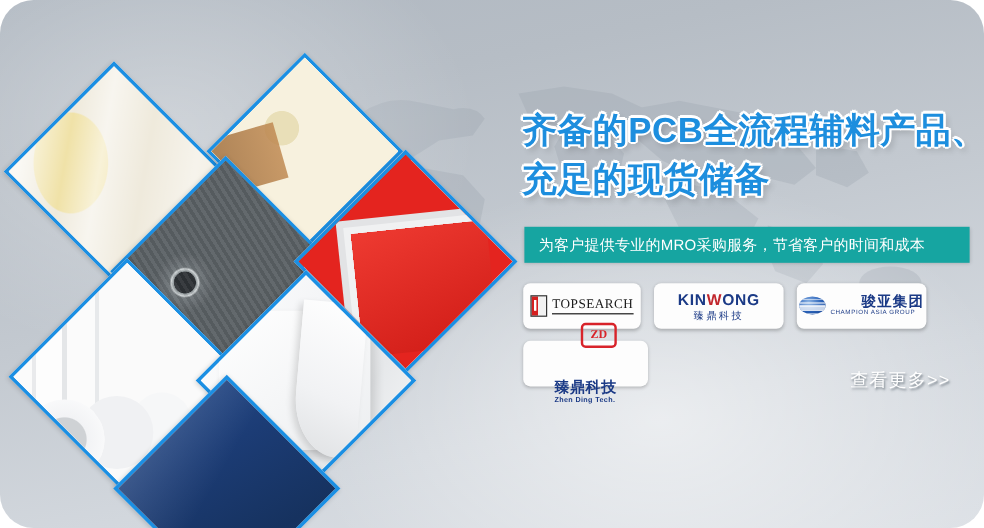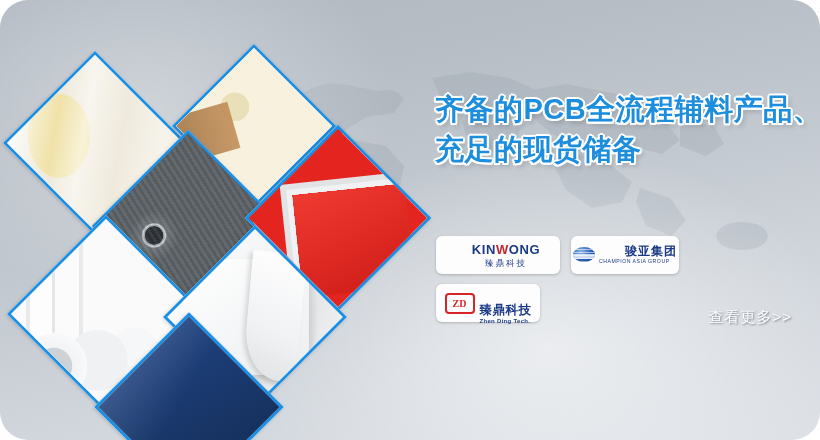--- a/index.html
+++ b/index.html
@@ -155,21 +155,21 @@
   }
 
   .logos{position:absolute;left:6px;top:236px;width:384px;}
   .logo-row{display:flex;gap:11px;margin-bottom:10px;}
   .badge{
     background:#fdfdfd;border-radius:6px;
     box-shadow:0 1px 3px rgba(0,0,0,.22);
     display:flex;align-items:center;justify-content:center;
     height:38px;
   }
-  .b1{width:98px;} .b2{width:108px;padding-left:16px;} .b3{width:108px;} .b4{width:104px;}
+  .b1{width:98px;} .b2{width:108px;} .b3{width:108px;} .b4{width:104px;}
 
   
   .ts{display:flex;align-items:center;gap:4px;}
   .ts-mark{
     width:12px;height:16px;border:1.4px solid #333;
     background:linear-gradient(90deg,#d51f1f 0 42%,#f2f2f2 42% 100%);
     position:relative;
   }
   .ts-mark:after{content:"";position:absolute;left:2px;top:3px;width:2px;height:9px;background:#fff;}
   .ts-txt{font-family:"Liberation Serif","DejaVu Serif",serif;font-size:11px;color:#1a1a1a;
@@ -193,21 +193,21 @@
     background:repeating-linear-gradient(0deg,rgba(255,255,255,.55) 0 1px,transparent 1px 3px);
   }
   .ca-globe:after{
     content:"";position:absolute;left:0;right:0;top:45%;height:5px;background:rgba(255,255,255,.75);
   }
   .ca-txt{line-height:1;}
   .ca-cn{font-size:12px;font-weight:bold;color:#1b3a86;letter-spacing:1px;padding-left:26px;}
   .ca-en{font-size:5.2px;color:#1b3a86;letter-spacing:.5px;margin-top:2px;}
 
   
-  .zd{display:flex;align-items:center;gap:5px;}
+  .zd{display:flex;align-items:flex-end;gap:5px;flex-direction:column;}
   .zd-mark{
     width:26px;height:17px;border:2px solid #d8232a;border-radius:4px;
     display:flex;align-items:center;justify-content:center;
     font-size:10px;font-weight:bold;color:#d8232a;font-family:"Liberation Serif",serif;
   }
   .zd-txt{line-height:1;}
   .zd-cn{font-size:12.5px;font-weight:bold;color:#1b3a86;letter-spacing:.5px;
          font-family:"DejaVu Serif",serif;margin-top:22px;}
   .zd-en{font-size:6px;font-weight:bold;color:#1b3a86;letter-spacing:.3px;margin-top:2px;}
 
@@ -276,25 +276,34 @@
 
   </div>
 
   <div class="content">
 
     <div class="headline">
       <span>齐备的PCB全流程辅料产品、</span>
       <span class="l2">充足的现货储备</span>
     </div>
 
+    <div class="subbar">
+      <span>为客户提供专业的MRO采购服务，节省客户的时间和成本</span>
+    </div>
 
     <div class="logos">
 
       <div class="logo-row">
 
+        <div class="badge b1">
+          <div class="ts">
+            <span class="ts-mark"></span>
+            <span class="ts-txt">TOPSEARCH</span>
+          </div>
+        </div>
 
         <div class="badge b2">
           <div class="kw">
             <div class="kw-en"><span>KIN</span><i>W</i><span>ONG</span></div>
             <div class="kw-cn">臻鼎科技</div>
           </div>
         </div>
 
         <div class="badge b3">
           <div class="ca">

